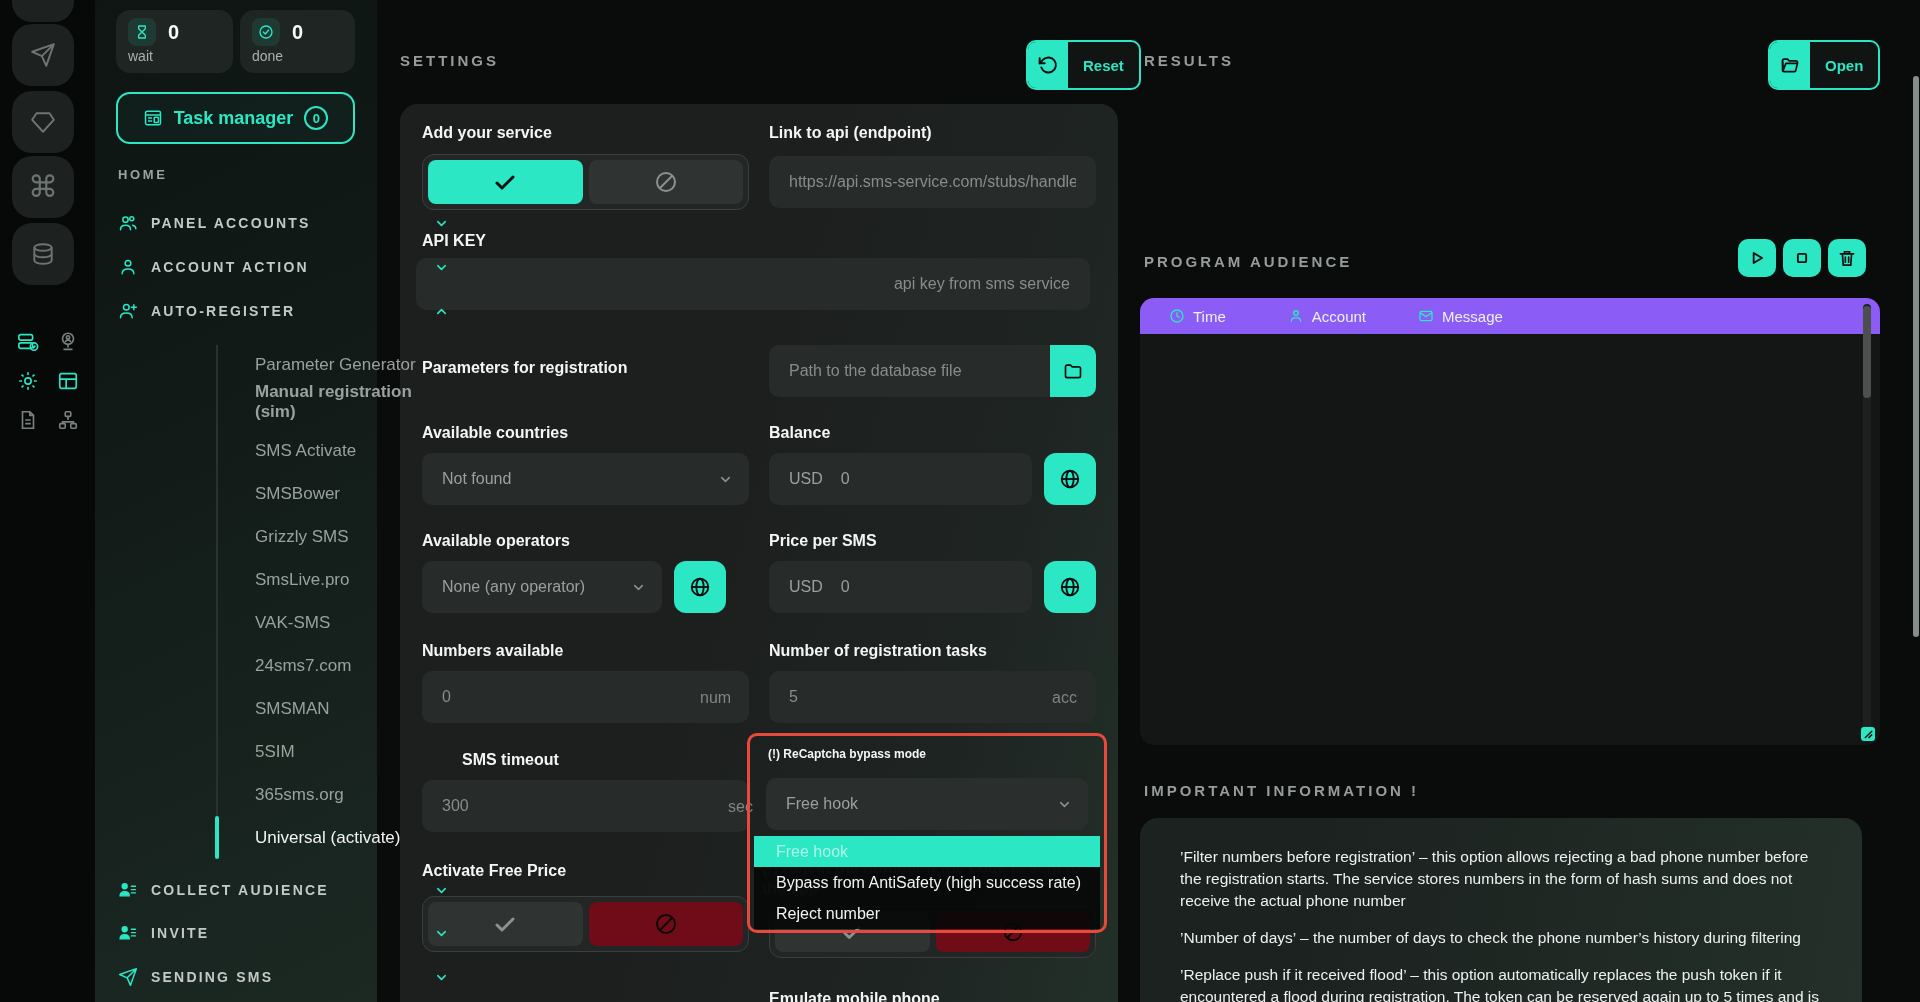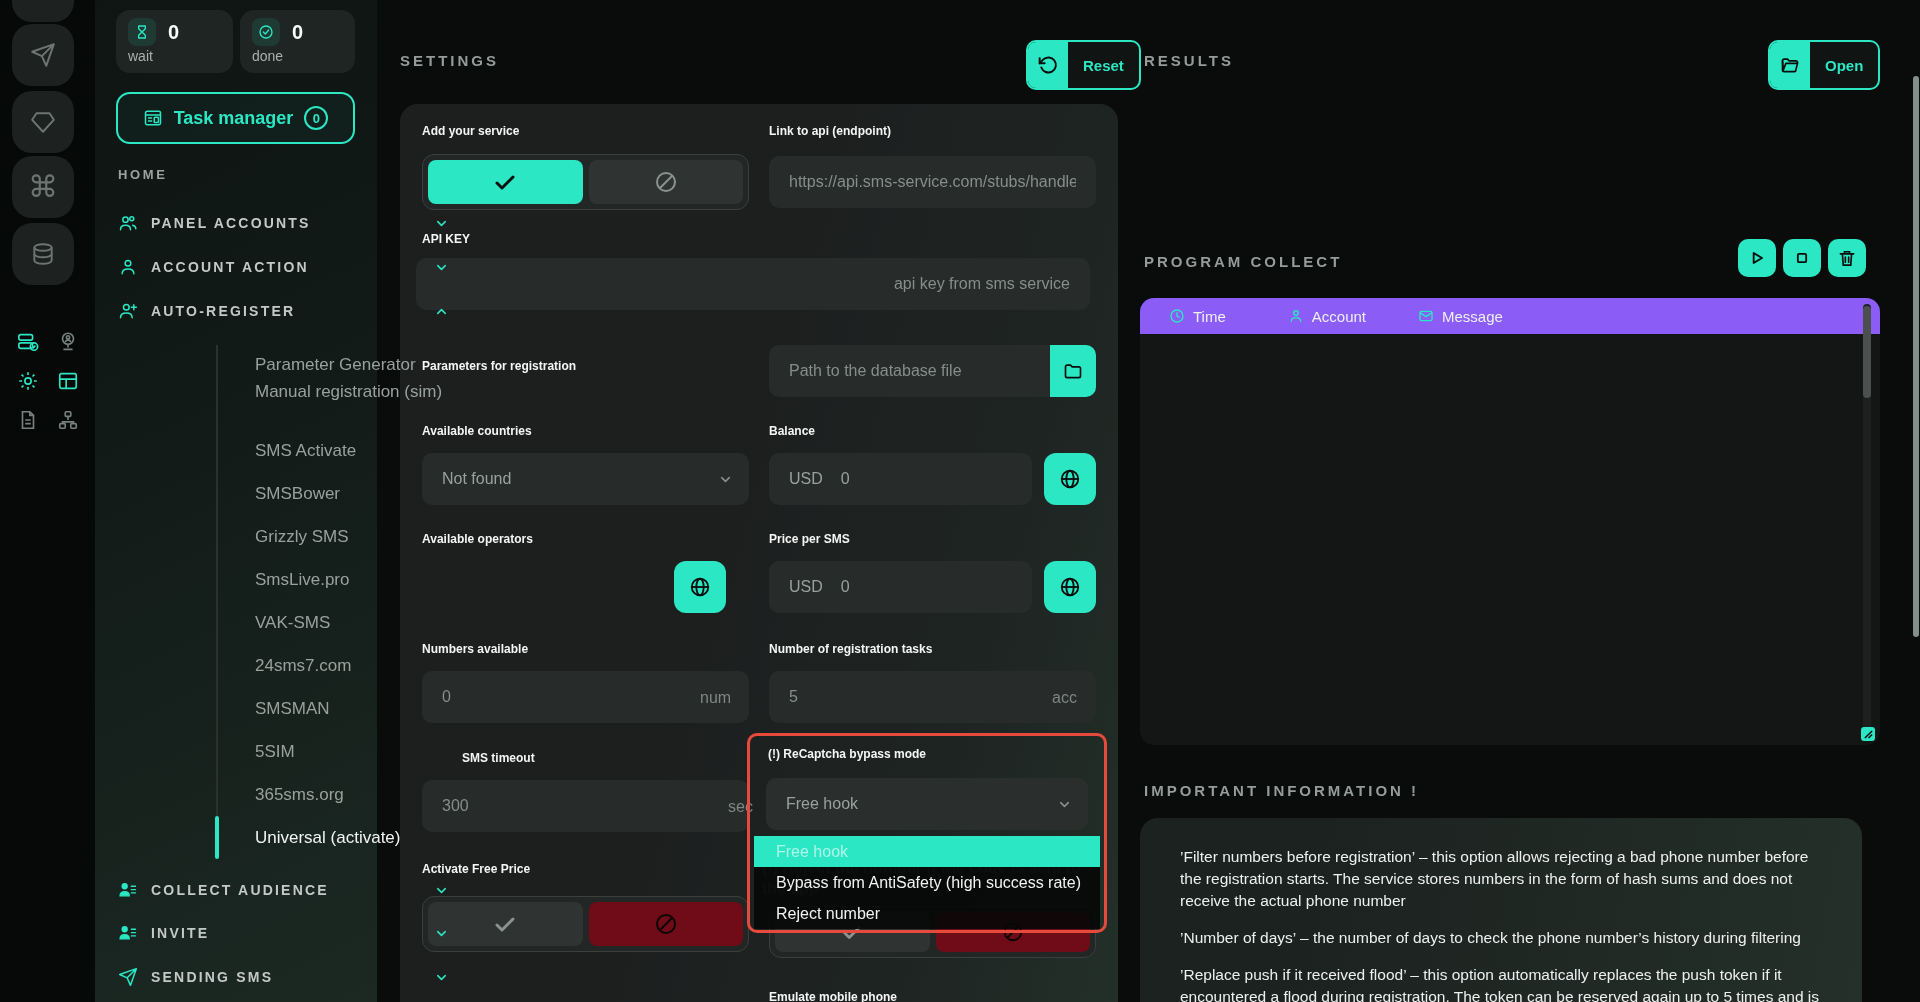--- a/index.html
+++ b/index.html
@@ -64,21 +64,21 @@
     position:absolute; top:40px; height:50px; border:2px solid #2be7c4; border-radius:10px;
     display:flex; align-items:stretch; overflow:hidden; background:#101413;
   }
   .pill-ic { width:40px; background:#2be7c4; color:#0a0f0e; display:flex; align-items:center; justify-content:center; }
   .pill-tx { display:flex; align-items:center; padding:0 15px; color:#2be7c4; font-size:15px; font-weight:700; }
 
   .card {
     position:absolute; left:400px; top:104px; width:718px; height:924px; border-radius:18px;
     background:linear-gradient(105deg,#1d1f1f 45%, #1e2422 75%, #233029 100%);
   }
-  .f-label { position:absolute; font-size:12px; font-weight:700; color:#f4f6f5; }
+  .f-label { position:absolute; font-size:16px; font-weight:700; color:#f4f6f5; }
   .inp {
     position:absolute; height:52px; border-radius:10px; background:#272b2a; border:none; outline:none;
     color:#e8ebea; font-size:16px; font-family:"Liberation Sans",sans-serif; padding:0 20px; width:327px;
   }
   .inp::placeholder { color:#868d8a; opacity:1; }
   .selbox { position:absolute; height:52px; width:327px; border-radius:10px; background:#272b2a;
     display:flex; align-items:center; padding:0 16px 0 20px; }
   .selbox .val { flex:1; color:#9aa19d; font-size:16px; }
   .suffix { position:absolute; color:#7f8683; font-size:16px; }
   .sq-btn { position:absolute; width:52px; height:52px; border-radius:12px; background:#2be7c4; color:#0a0f0e;
@@ -277,21 +277,21 @@
     <span class="lbl">AUTO-REGISTER</span>
     <span class="side-chev teal">
         <svg width="15" height="15" viewBox="0 0 24 24" fill="none" stroke="currentColor" stroke-width="2.4" stroke-linecap="round" stroke-linejoin="round">
           <path d="m6 15 6-6 6 6"></path>
         </svg>
       </span>
   </div>
 
   <div class="subline"></div>
   <div class="subitem" style="top:343px;">Parameter Generator</div>
-  <div class="subitem" style="top:370px;">Manual registration (sim)</div>
+  <div class="subitem" style="top:380px;font-weight:bold;">Manual registration (sim)</div>
   <div class="subitem" style="top:429px;">SMS Activate</div>
   <div class="subitem" style="top:472px;">SMSBower</div>
   <div class="subitem" style="top:515px;">Grizzly SMS</div>
   <div class="subitem" style="top:558px;">SmsLive.pro</div>
   <div class="subitem" style="top:601px;">VAK-SMS</div>
   <div class="subitem" style="top:644px;">24sms7.com</div>
   <div class="subitem" style="top:687px;">SMSMAN</div>
   <div class="subitem" style="top:730px;">5SIM</div>
   <div class="subitem" style="top:773px;">365sms.org</div>
   <div class="subitem active" style="top:816px;">Universal (activate)</div>
@@ -409,20 +409,28 @@
         <svg width="22" height="22" viewBox="0 0 24 24" fill="none" stroke="currentColor" stroke-width="2">
           <circle cx="12" cy="12" r="9"></circle>
           <ellipse cx="12" cy="12" rx="4" ry="9"></ellipse>
           <path d="M3 12h18"></path>
         </svg>
       </span>
   </div>
 
   <div class="f-label" style="left:22px; top:428px;">Available operators</div>
   <div class="f-label" style="left:369px; top:428px;">Price per SMS</div>
+  <div class="selbox" style="left:22px; top:457px; width:240px;">
+    <span class="val">None (any operator)</span>
+    <span style="color:#8b928f;">
+        <svg width="15" height="15" viewBox="0 0 24 24" fill="none" stroke="currentColor" stroke-width="2.4" stroke-linecap="round" stroke-linejoin="round">
+          <path d="m6 9 6 6 6-6"></path>
+        </svg>
+      </span>
+  </div>
   <div class="sq-btn" style="left:274px; top:457px;">
     <span>
         <svg width="22" height="22" viewBox="0 0 24 24" fill="none" stroke="currentColor" stroke-width="2">
           <circle cx="12" cy="12" r="9"></circle>
           <ellipse cx="12" cy="12" rx="4" ry="9"></ellipse>
           <path d="M3 12h18"></path>
         </svg>
       </span>
   </div>
   <div class="selbox" style="left:369px; top:457px; width:263px;">
@@ -512,21 +520,21 @@
 <div class="pill-btn" style="left:1768px;">
   <span class="pill-ic">
     <svg width="20" height="20" viewBox="0 0 24 24" fill="none" stroke="currentColor" stroke-width="2" stroke-linejoin="round">
         <path d="M3 7a2 2 0 0 1 2-2h4l2 2h8a2 2 0 0 1 2 2v1H7l-3 8Z"></path>
         <path d="M3 7v11a2 2 0 0 0 2 2h12a2 2 0 0 0 2-2l2-8"></path>
       </svg>
   </span>
   <span class="pill-tx">Open</span>
 </div>
 
-<div class="panel-title" style="left:1144px; top:253px;">PROGRAM COLLECT</div>
+<div class="panel-title" style="left:1144px; top:253px;">PROGRAM AUDIENCE</div>
 <div class="act-btn" style="left:1738px;">
   <span>
       <svg width="20" height="20" viewBox="0 0 24 24" fill="none" stroke="currentColor" stroke-width="2.2" stroke-linejoin="round">
         <path d="M8 6l10 6-10 6Z"></path>
       </svg>
     </span>
 </div>
 <div class="act-btn" style="left:1783px;">
   <span>
       <svg width="20" height="20" viewBox="0 0 24 24" fill="none" stroke="currentColor" stroke-width="2.2">

